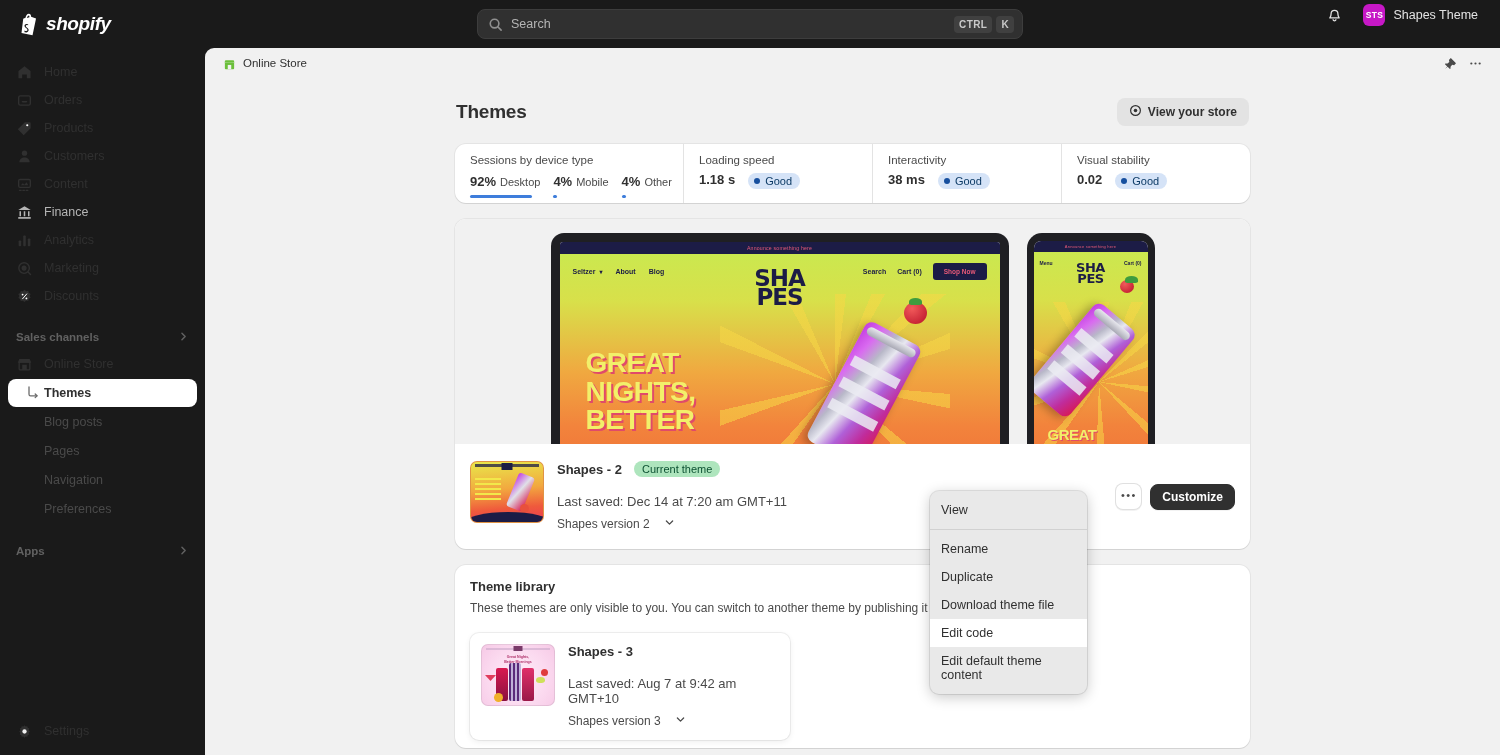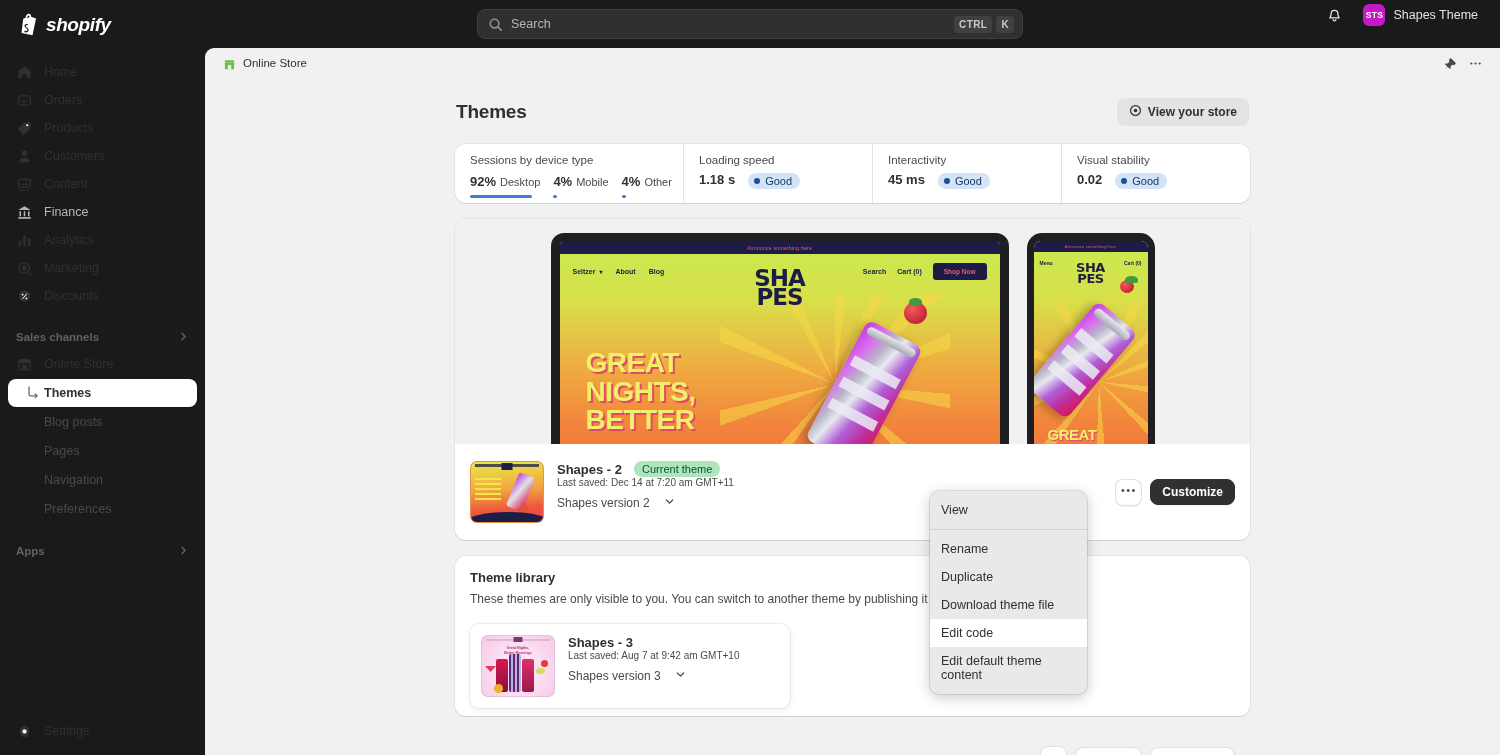--- a/index.html
+++ b/index.html
@@ -11,21 +11,21 @@
     -webkit-font-smoothing: antialiased;
   }
   body { position: relative; }
 
   
   #topbar {
     position: absolute; top: 0; left: 0; width: 1500px; height: 48px;
     background: #1a1a1a;
     display: flex; align-items: center;
   }
-  .logo-wrap { display: flex; align-items: flex-end; gap: 7px; margin-left: 18px; }
+  .logo-wrap { display: flex; align-items: center; gap: 7px; margin-left: 18px; }
   .logo-bag { width: 21px; height: 23px; position: relative; }
   .logo-bag svg { display:block; }
   .logo-text { color: #fff; font-size: 19px; font-weight: 700; font-style: italic; letter-spacing: -0.4px; font-family: "Liberation Sans", sans-serif;}
 
   #search-bar {
     position: absolute; left: 477px; top: 9px; width: 546px; height: 30px;
     background: #303030; border: 1px solid #3d3d3d; border-radius: 8px;
     display: flex; align-items: center; padding: 0 8px 0 10px; cursor: text;
   }
   #search-bar .s-icon { width: 15px; height: 15px; opacity: .72; flex: none; }
@@ -172,21 +172,21 @@
   }
 
   
   #theme-row { display: flex; align-items: flex-start; padding: 17px 15px 17px 15px; gap: 13px; }
   .thumb { width: 74px; height: 62px; border-radius: 7px; overflow: hidden; flex: none; border: 1px solid rgba(0,0,0,.08); position: relative; background:#f4a04a; }
   .thumb2 { width: 74px; height: 62px; border-radius: 7px; overflow: hidden; flex: none; border: 1px solid rgba(0,0,0,.08); position: relative; background: radial-gradient(circle at 50% 55%, #fff0fa 0%, #fbd9ef 60%, #f6c9e6 100%); }
   .t-info { flex: 1; min-width: 0; }
   .t-name-row { display: flex; align-items: center; gap: 12px; }
   .t-name { font-size: 13px; font-weight: 700; color: #303030; }
   .badge { background: #aee5bd; color: #0c5132; font-size: 11px; font-weight: 500; border-radius: 8px; padding: 2px 8px; }
-  .t-saved { font-size: 10px; color: #4a4a4a; margin-top: 0; }
+  .t-saved { font-size: 13px; color: #4a4a4a; margin-top: 17px; }
   .t-ver { font-size: 12px; color: #4a4a4a; margin-top: 8px; display: inline-flex; align-items: center; gap: 14px; cursor: pointer; }
   .t-actions { display: flex; align-items: center; gap: 8px; align-self: center; }
   .dotsbtn {
     width: 27px; height: 27px; border-radius: 8px; background: #fff;
     border: 1px solid rgba(0,0,0,.12); box-shadow: 0 1px 0 rgba(0,0,0,.05);
     display: flex; align-items: center; justify-content: center; cursor: pointer;
     letter-spacing: 1.3px; color: #4a4a4a; font-size: 11px; padding-bottom: 4px;
   }
 
   
@@ -486,21 +486,21 @@
           <span class="pill">
               <span class="dot"></span>
               <span>Good</span>
             </span>
         </div>
       </div>
 
       <div class="metric" style="width:189px">
         <div class="m-title">Interactivity</div>
         <div class="m-row">
-          <span class="m-val">45 ms</span>
+          <span class="m-val">38 ms</span>
           <span class="pill">
               <span class="dot"></span>
               <span>Good</span>
             </span>
         </div>
       </div>
 
       <div class="metric" style="width:189px">
         <div class="m-title">Visual stability</div>
         <div class="m-row">

